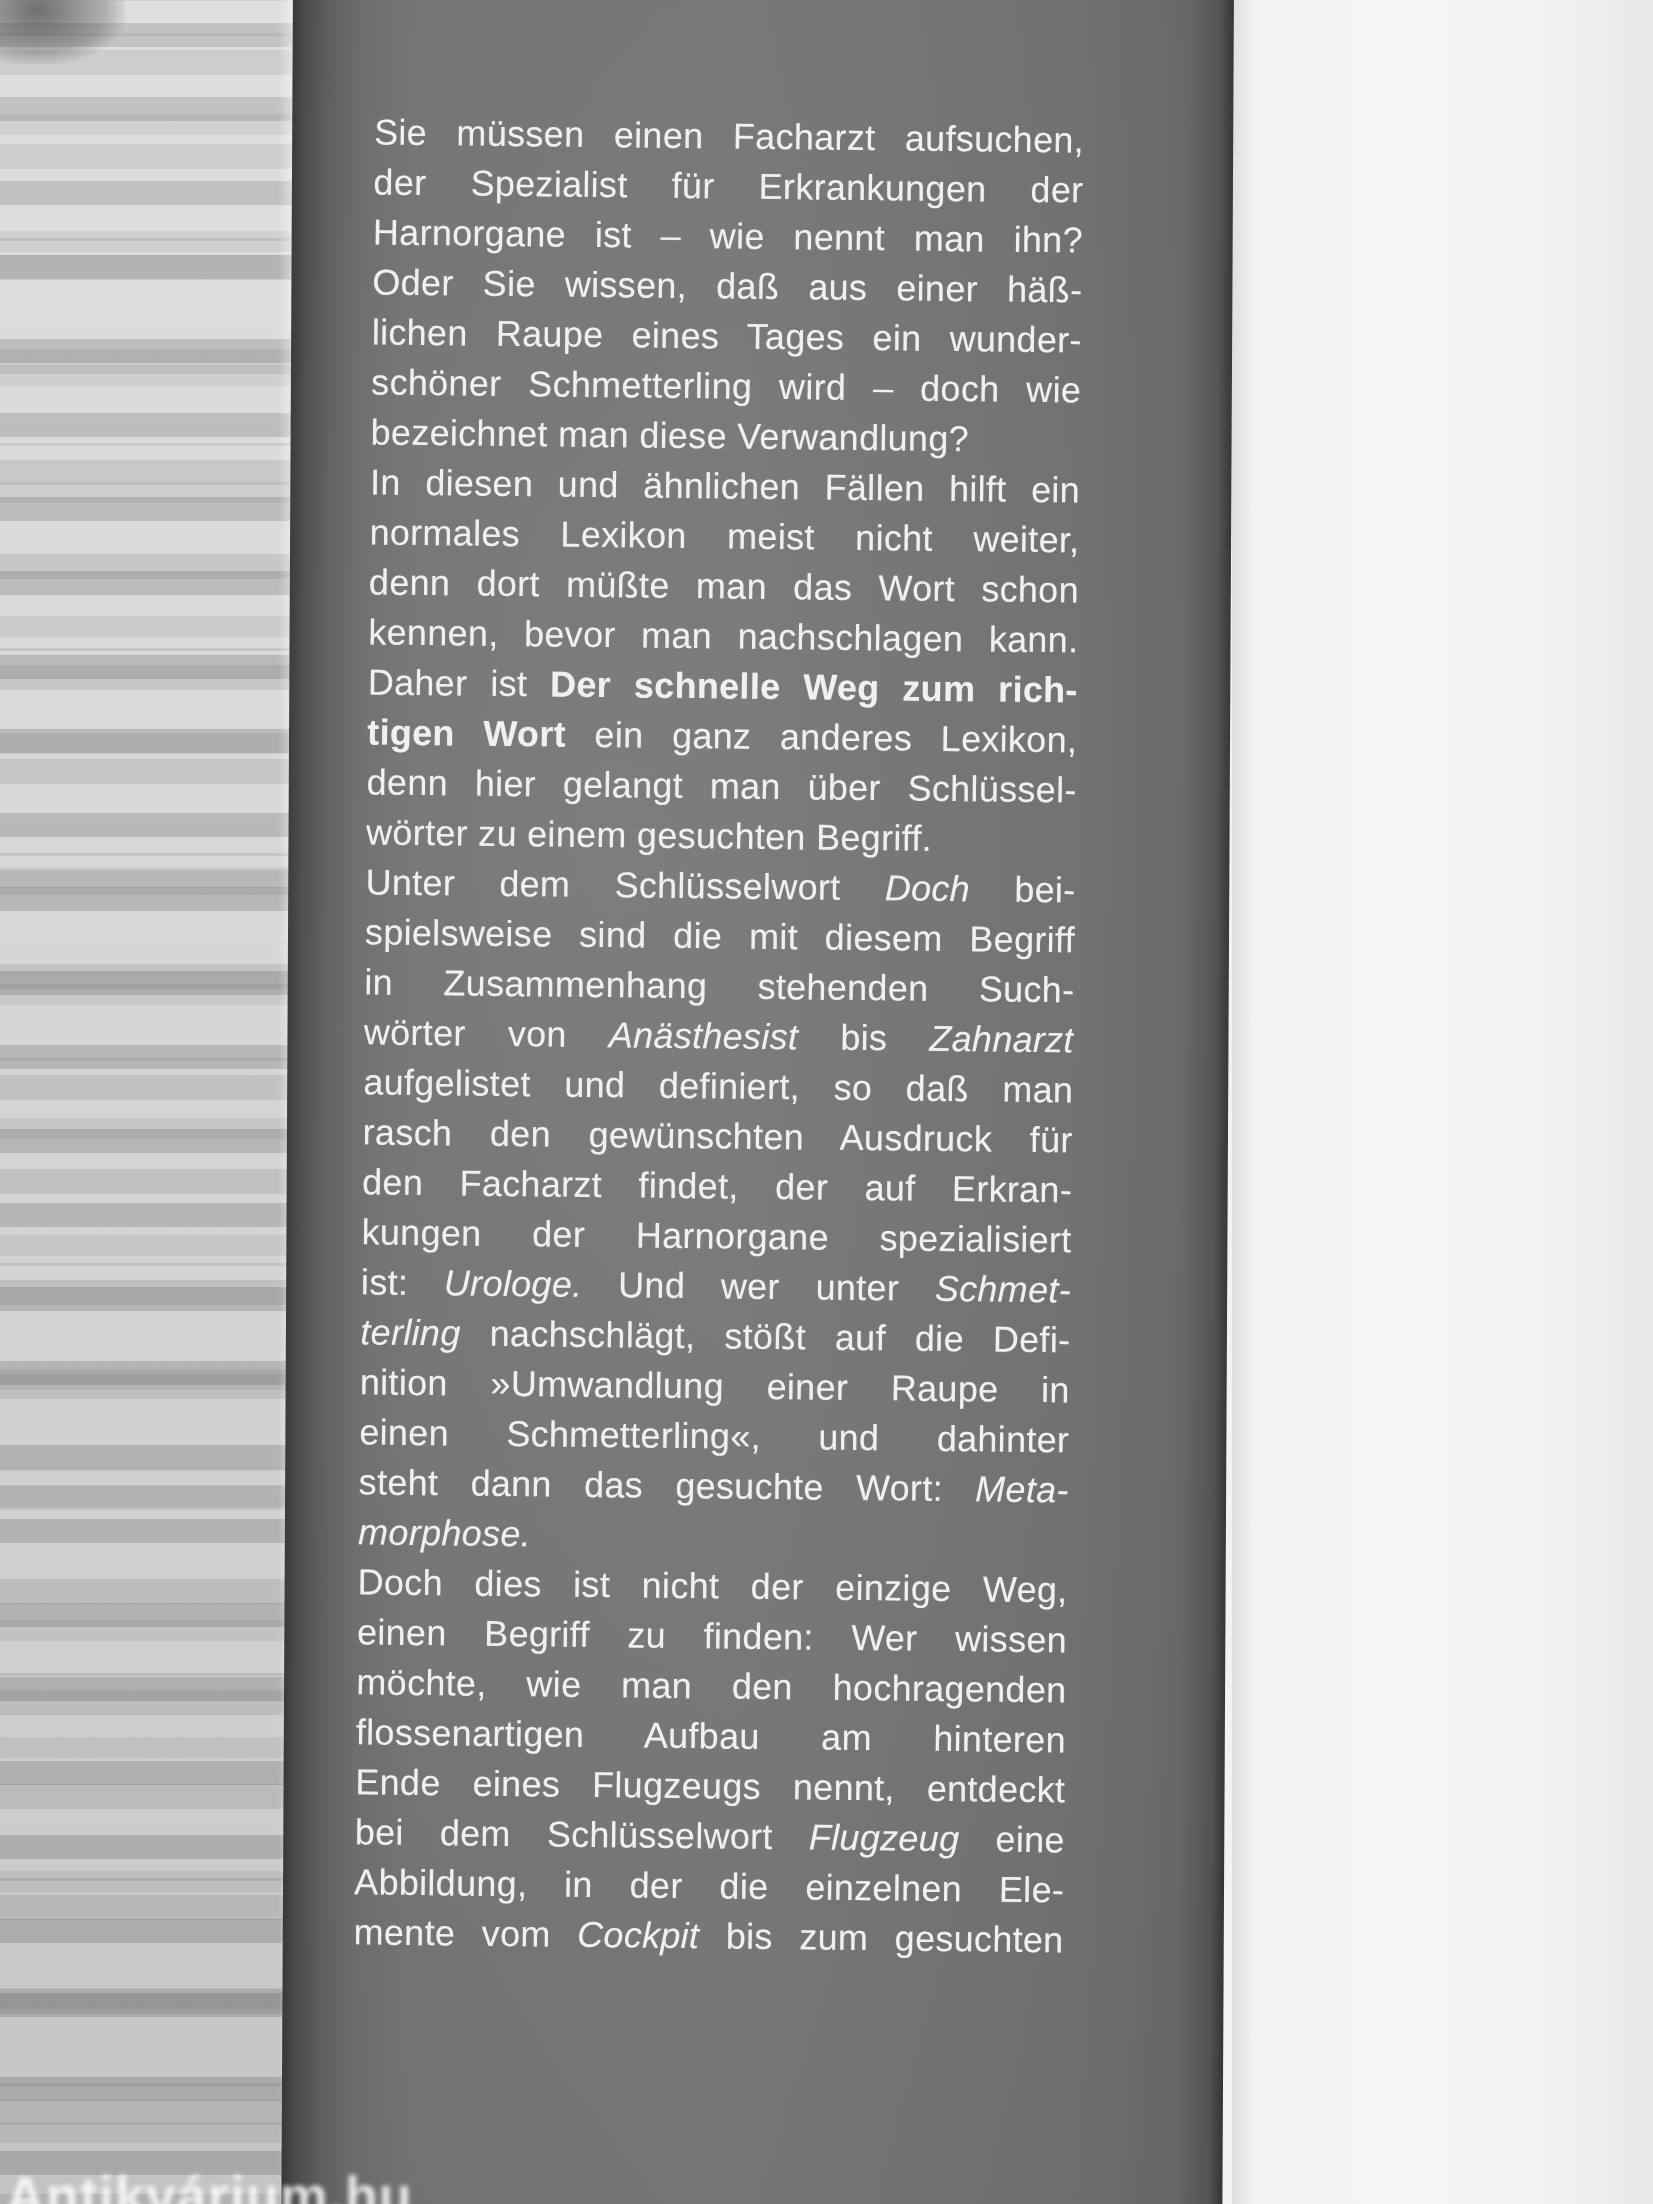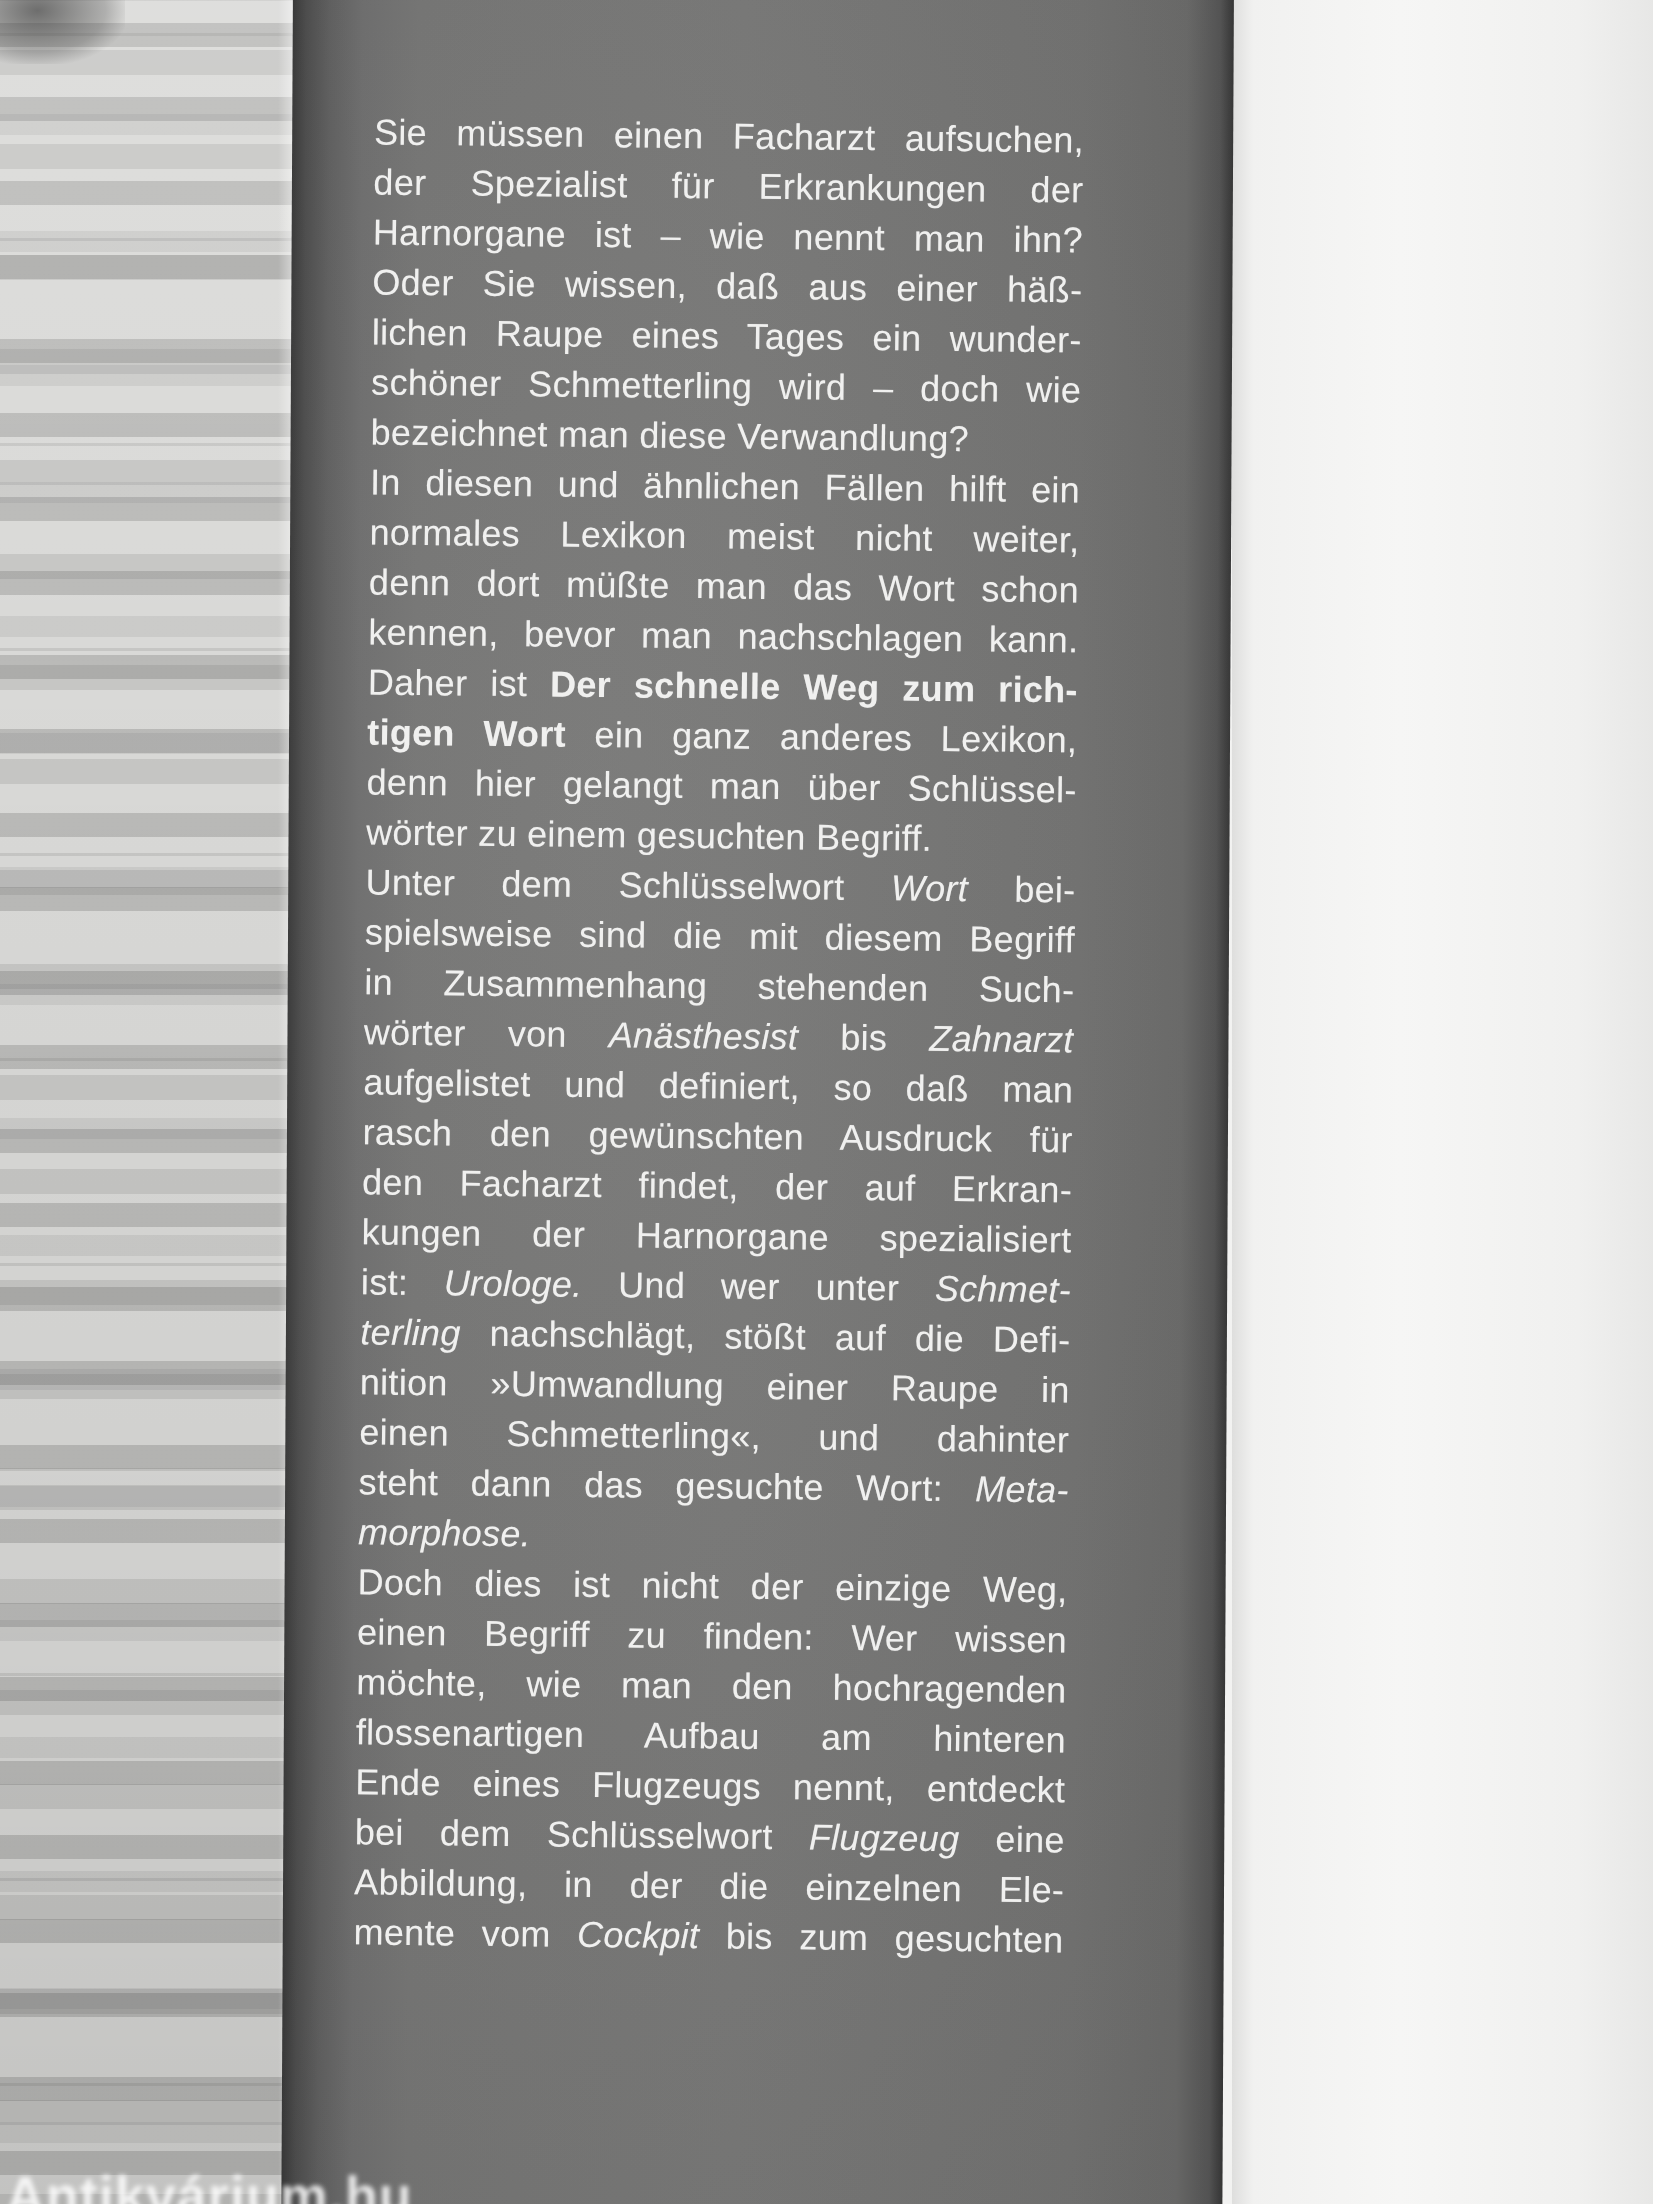--- a/index.html
+++ b/index.html
@@ -81,21 +81,21 @@
         <div class="line just"><span class="seg-regular">schöner Schmetterling wird – doch wie</span></div>
         <div class="line"><span class="seg-regular">bezeichnet man diese Verwandlung?</span></div>
         <div class="line just"><span class="seg-regular">In diesen und ähnlichen Fällen hilft ein</span></div>
         <div class="line just"><span class="seg-regular">normales Lexikon meist nicht weiter,</span></div>
         <div class="line just"><span class="seg-regular">denn dort müßte man das Wort schon</span></div>
         <div class="line just"><span class="seg-regular">kennen, bevor man nachschlagen kann.</span></div>
         <div class="line just"><span class="seg-regular">Daher ist </span><span class="seg-bold">Der schnelle Weg zum rich-</span></div>
         <div class="line just"><span class="seg-bold">tigen Wort</span><span class="seg-regular"> ein ganz anderes Lexikon,</span></div>
         <div class="line just"><span class="seg-regular">denn hier gelangt man über Schlüssel-</span></div>
         <div class="line"><span class="seg-regular">wörter zu einem gesuchten Begriff.</span></div>
-        <div class="line just"><span class="seg-regular">Unter dem Schlüsselwort </span><span class="seg-italic">Wort</span><span class="seg-regular"> bei-</span></div>
+        <div class="line just"><span class="seg-regular">Unter dem Schlüsselwort </span><span class="seg-italic">Doch</span><span class="seg-regular"> bei-</span></div>
         <div class="line just"><span class="seg-regular">spielsweise sind die mit diesem Begriff</span></div>
         <div class="line just"><span class="seg-regular">in Zusammenhang stehenden Such-</span></div>
         <div class="line just"><span class="seg-regular">wörter von </span><span class="seg-italic">Anästhesist</span><span class="seg-regular"> bis </span><span class="seg-italic">Zahnarzt</span></div>
         <div class="line just"><span class="seg-regular">aufgelistet und definiert, so daß man</span></div>
         <div class="line just"><span class="seg-regular">rasch den gewünschten Ausdruck für</span></div>
         <div class="line just"><span class="seg-regular">den Facharzt findet, der auf Erkran-</span></div>
         <div class="line just"><span class="seg-regular">kungen der Harnorgane spezialisiert</span></div>
         <div class="line just"><span class="seg-regular">ist: </span><span class="seg-italic">Urologe.</span><span class="seg-regular"> Und wer unter </span><span class="seg-italic">Schmet-</span></div>
         <div class="line just"><span class="seg-italic">terling</span><span class="seg-regular"> nachschlägt, stößt auf die Defi-</span></div>
         <div class="line just"><span class="seg-regular">nition »Umwandlung einer Raupe in</span></div>

